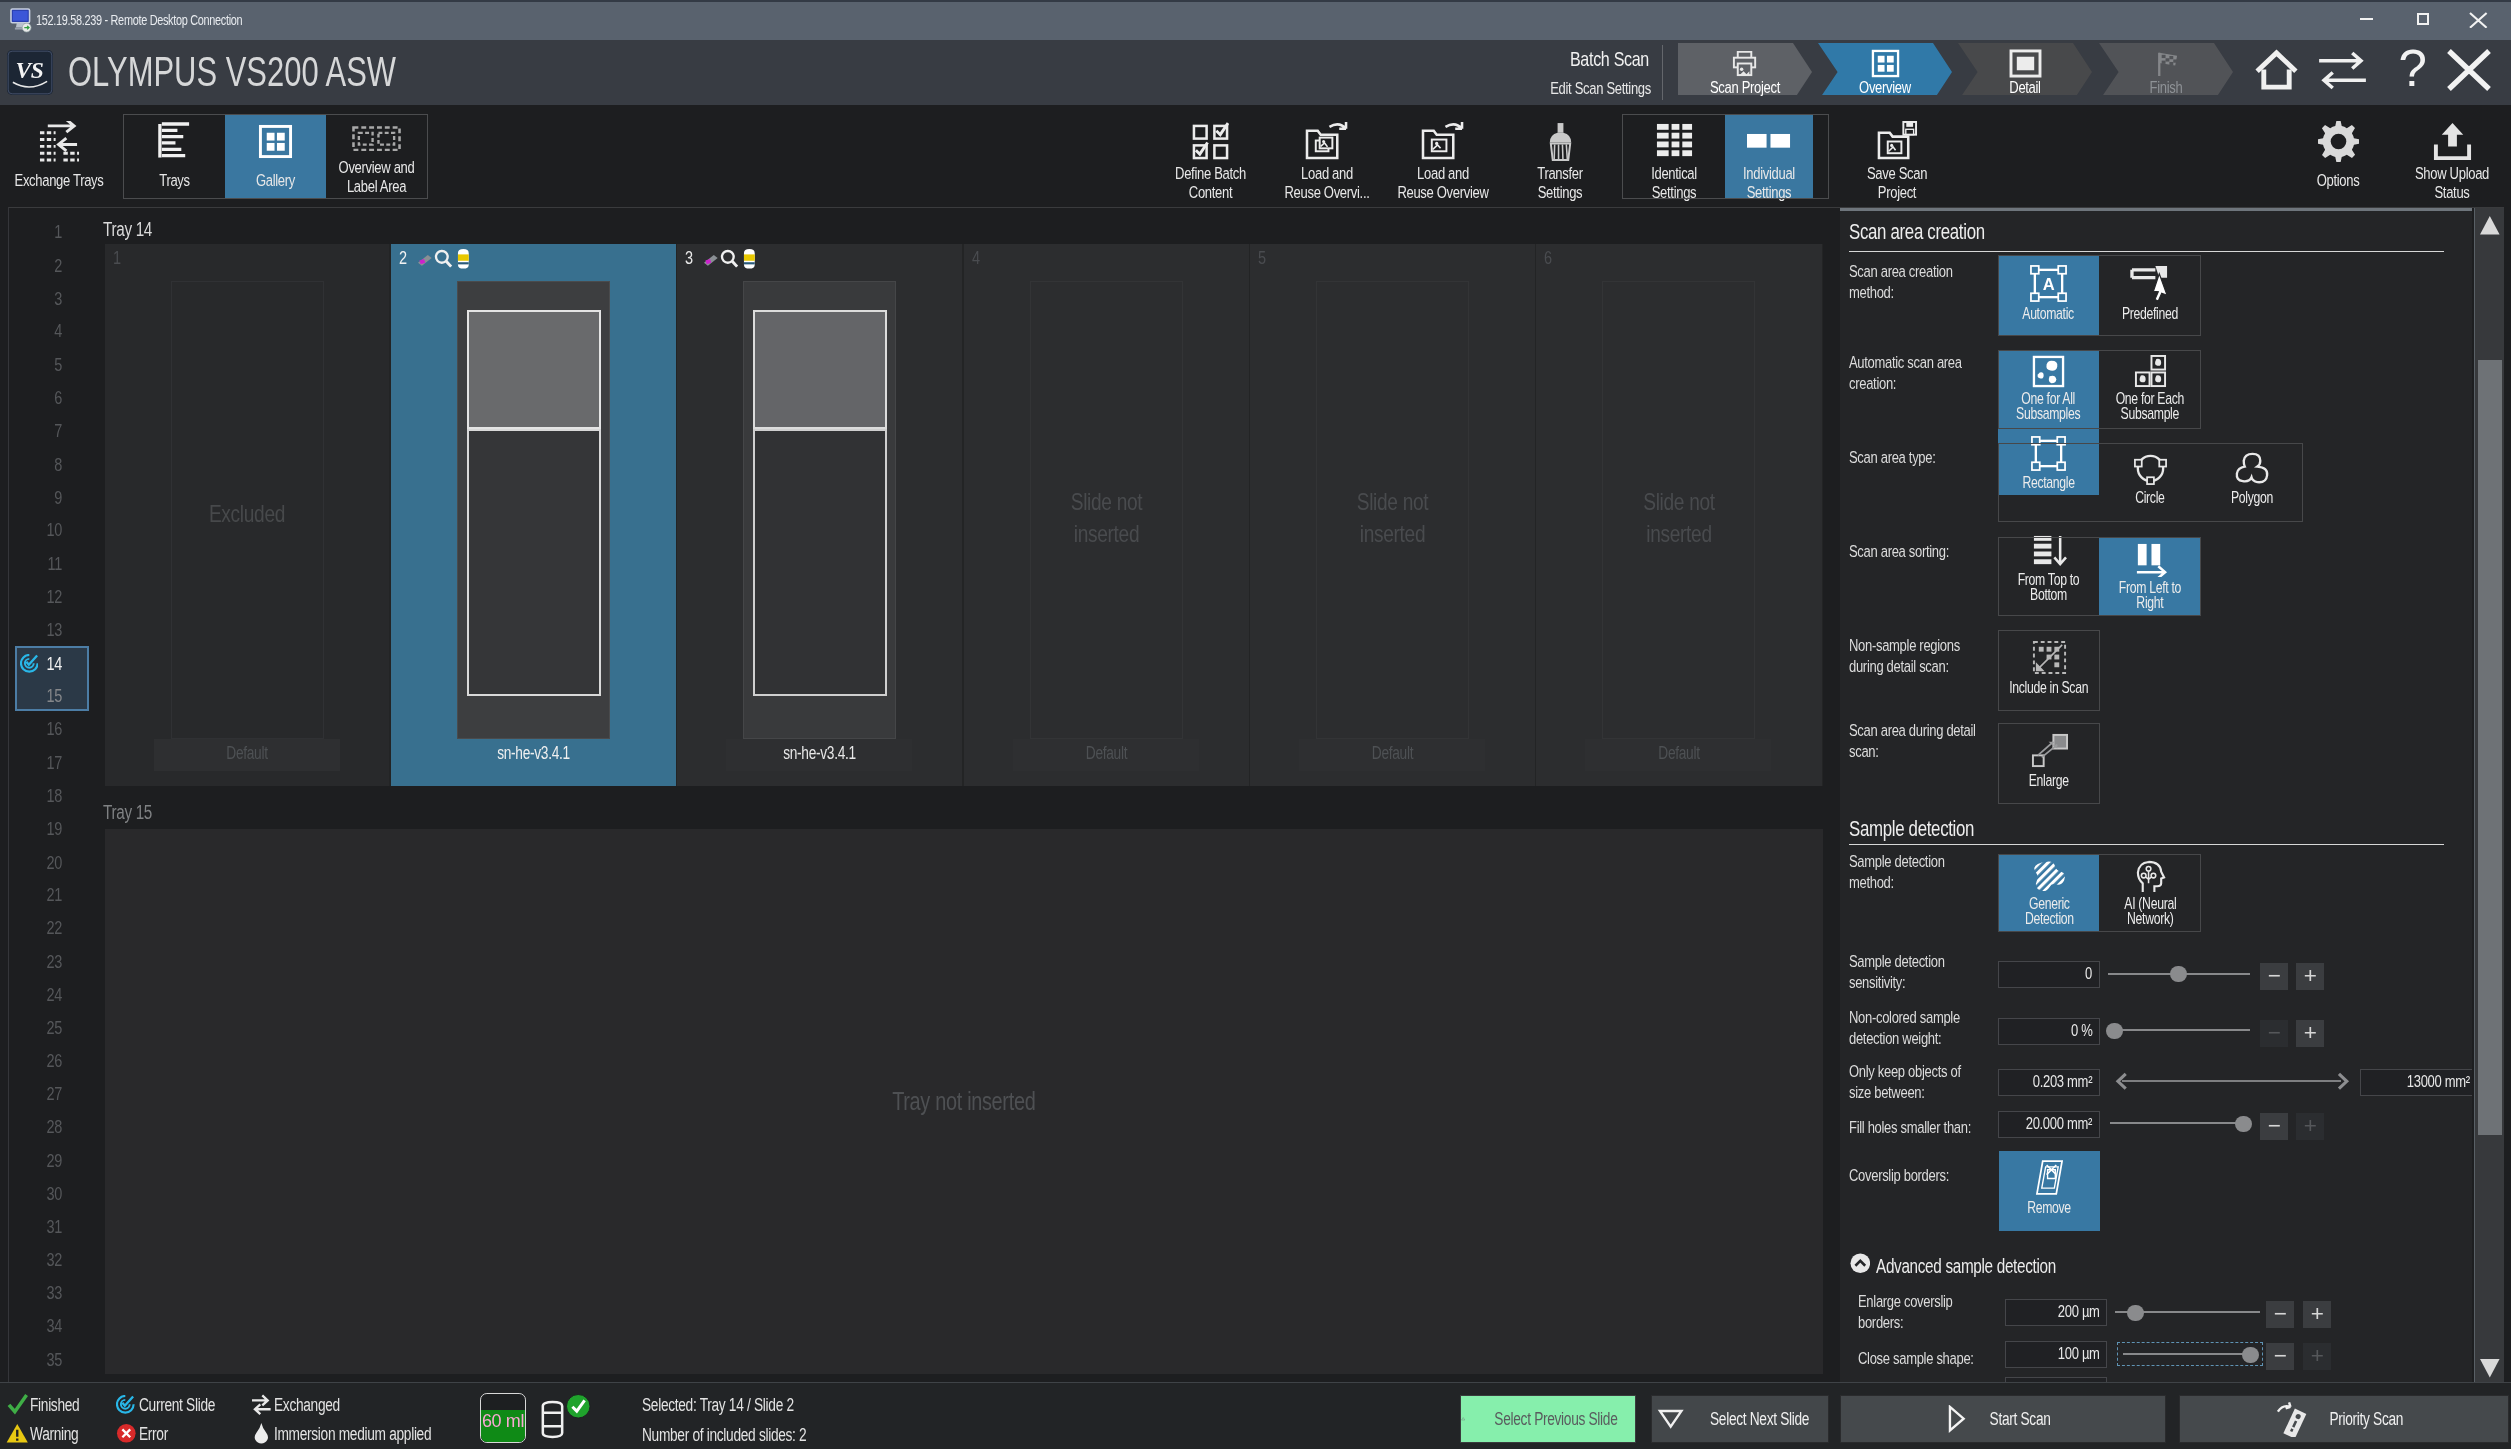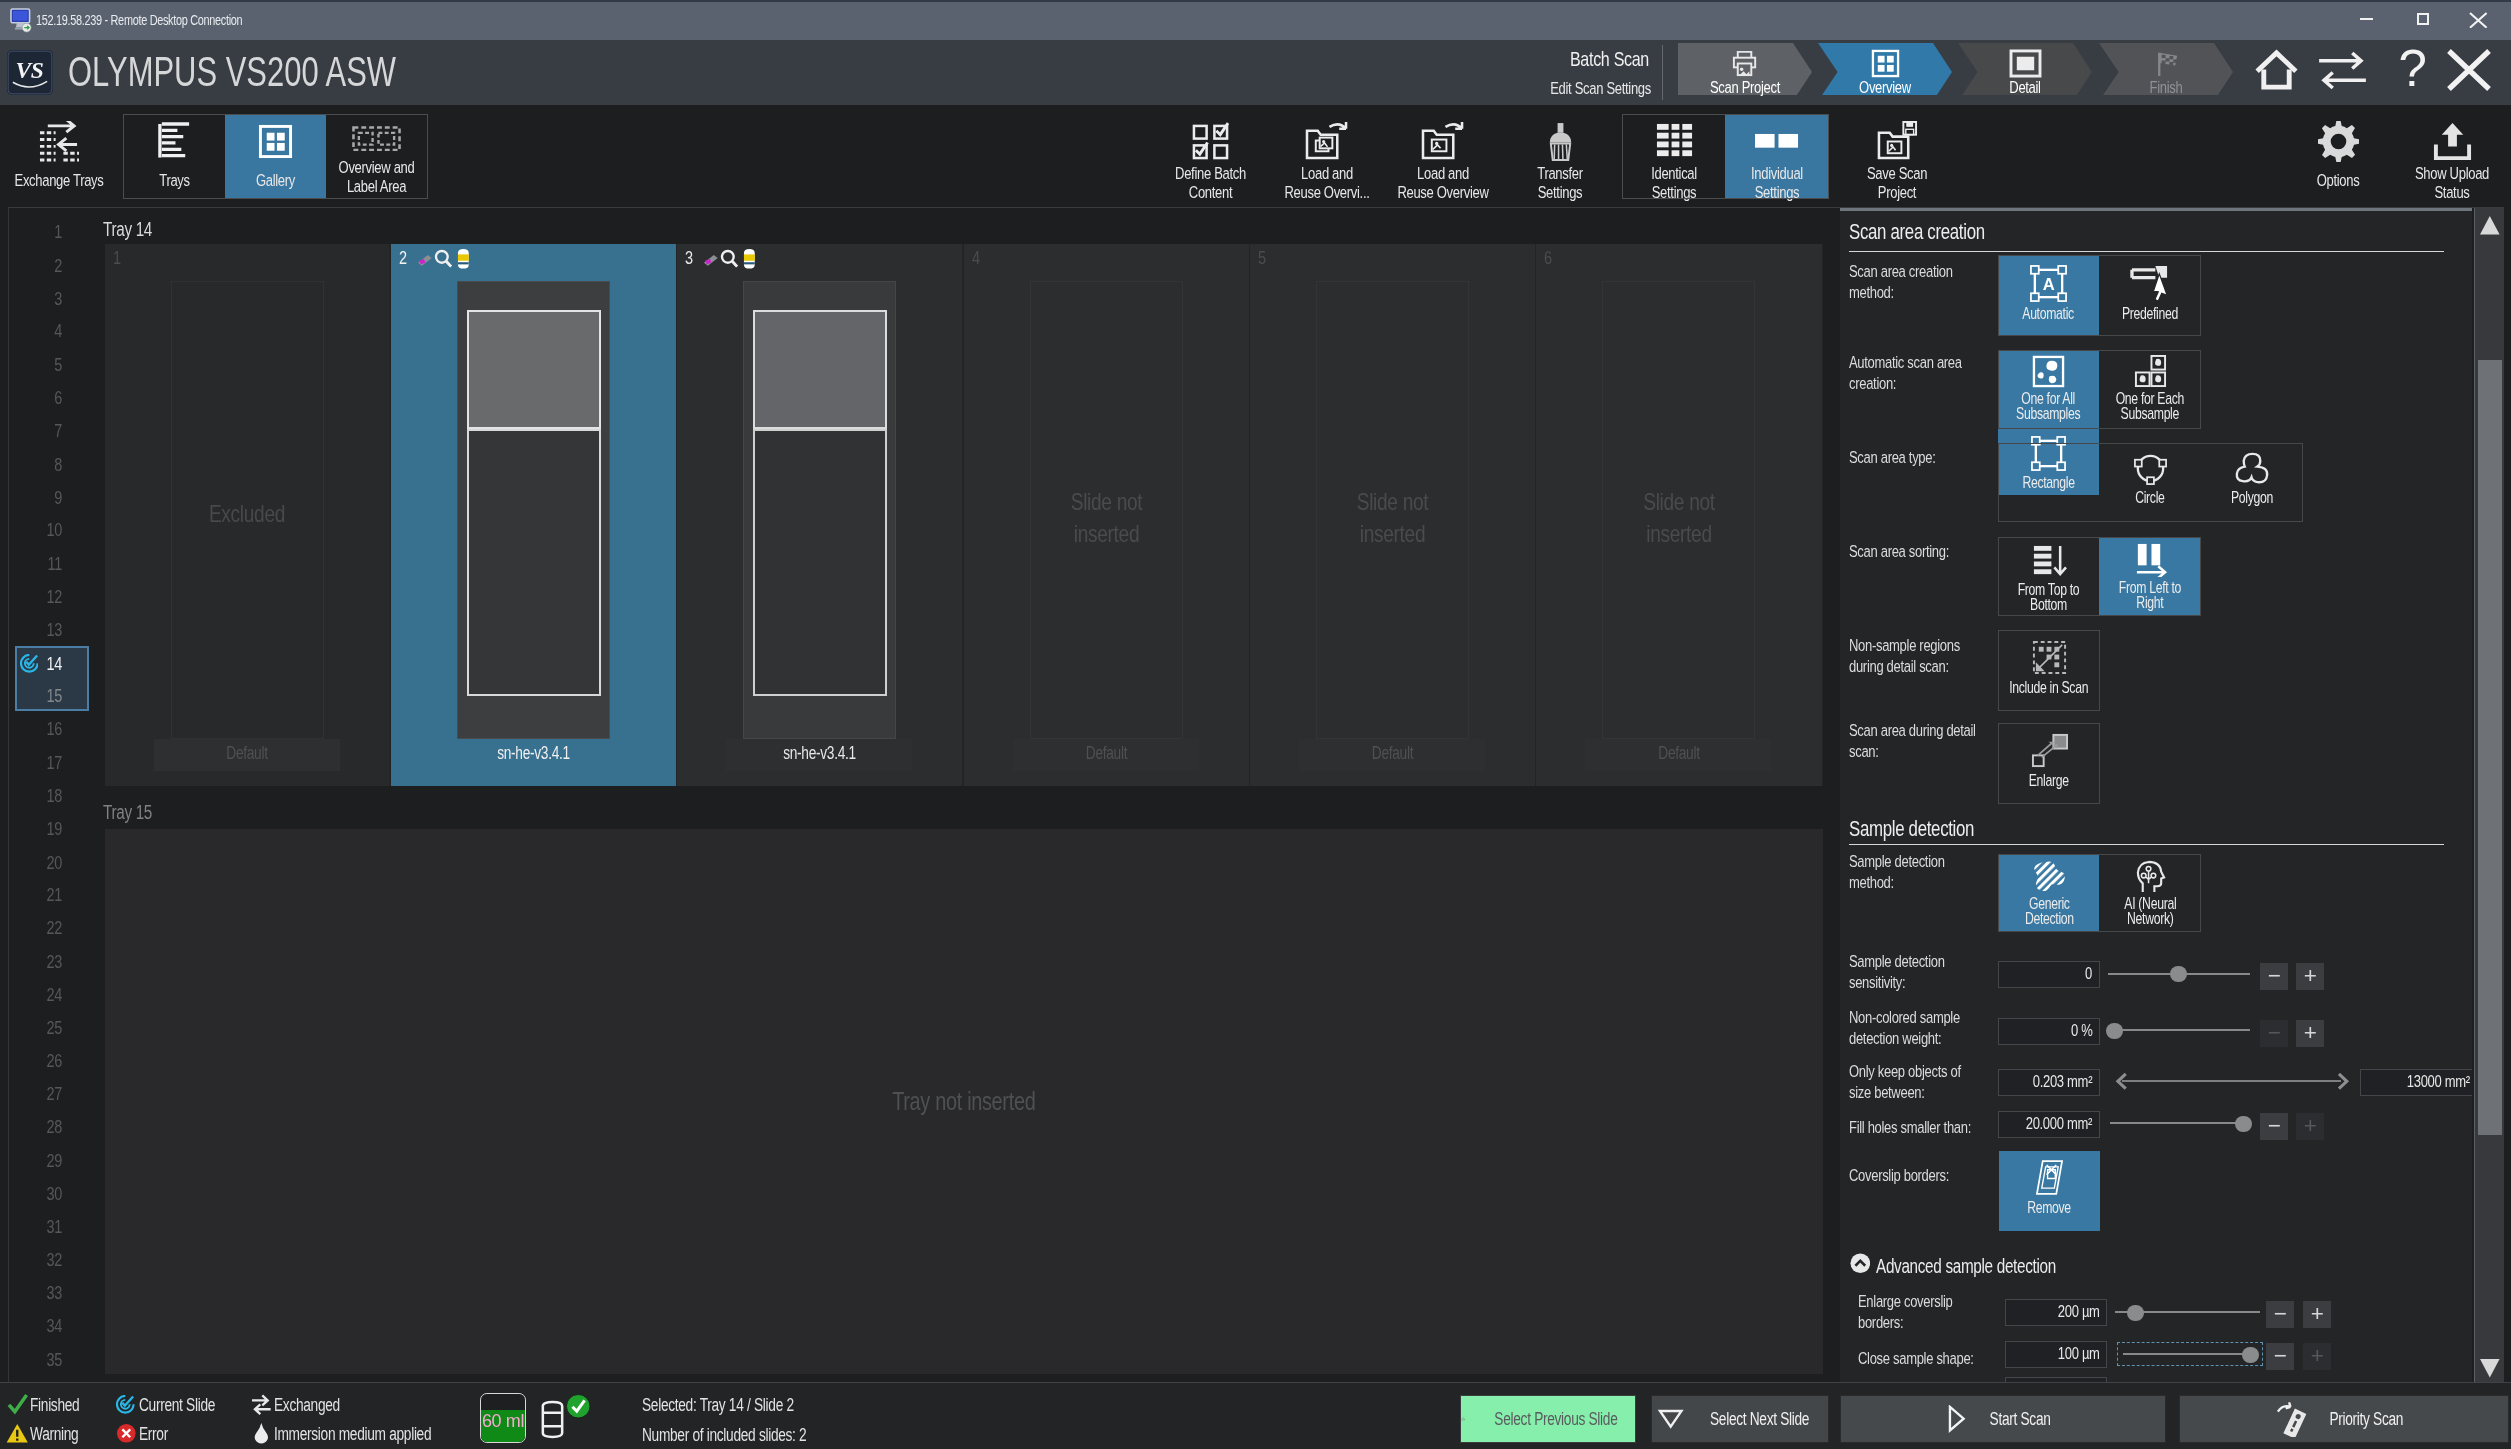--- a/index.html
+++ b/index.html
@@ -263,21 +263,21 @@
           <rect x="17" y="20" width="8" height="6"></rect>
           <rect x="28" y="20" width="10" height="6"></rect>
       <rect x="2" y="29" width="12" height="6"></rect>
           <rect x="17" y="29" width="8" height="6"></rect>
           <rect x="28" y="29" width="10" height="6"></rect>
     </g>
   </svg>
     </div>
   <div style="margin-top:0px" class="nxc">Identical<br>Settings</div>
 </div>
-<div class="abs tbtn sel" style="left:1725px;width:104px">
+<div class="abs tbtn sel" style="left:1725px;width:88px">
   <div class="ic">
       <svg width="45" height="19.6" viewBox="0 0 46 20">
     <rect x="0" y="2" width="20" height="14" fill="#ffffff"></rect>
     <rect x="24" y="2" width="20" height="14" fill="#ffffff"></rect>
   </svg>
     </div>
   <div style="margin-top:0px" class="nxc">Individual<br>Settings</div>
 </div>
 <div class="abs tbtn" style="left:1843px;width:108px">
   <div class="ic">
@@ -518,21 +518,21 @@
   </div>
   <div class="abs rbtn" style="left:361px;top:235px;width:102px;height:95px">
     <svg style="margin-top:6.9px" width="39" height="37" viewBox="0 0 40 38">
       <path d="M20 4 Q28 4 28 11 Q28 15 25 17 Q36 18 35 26 Q34 34 25 33 Q20 32 19 28 Q17 33 10 32 Q3 31 4 24 Q5 18 12 17 Q11 15 11 11 Q12 4 20 4 Z" fill="none" stroke="#e8e8e8" stroke-width="2.4"></path>
     </svg>
     <div class="cap nxc" style="margin-top:2.9px">Polygon</div>
   </div>
 
   <div class="abs rlabel nx" style="top:333px">Scan area sorting:</div>
   <div class="abs rgroup" style="left:158px;top:329px;width:203px;height:79px"></div>
-  <div class="abs rbtn" style="left:158px;top:331px;width:101px;height:79px">
+  <div class="abs rbtn" style="left:158px;top:321px;width:101px;height:79px">
     <svg style="margin-top:4.9px" width="37" height="35" viewBox="0 0 38 36">
       <g fill="#e8e8e8">
         <rect x="4" y="2" width="18" height="5"></rect>
           <rect x="4" y="10" width="18" height="5"></rect>
         <rect x="4" y="18" width="18" height="5"></rect>
           <rect x="4" y="26" width="18" height="5"></rect>
       </g>
       <path d="M31 2 L31 30 M25 24 L31 31 L37 24" fill="none" stroke="#e8e8e8" stroke-width="2.6"></path>
     </svg>
     <div class="cap nxc" style="margin-top:2.9px">From Top to<br>Bottom</div>

